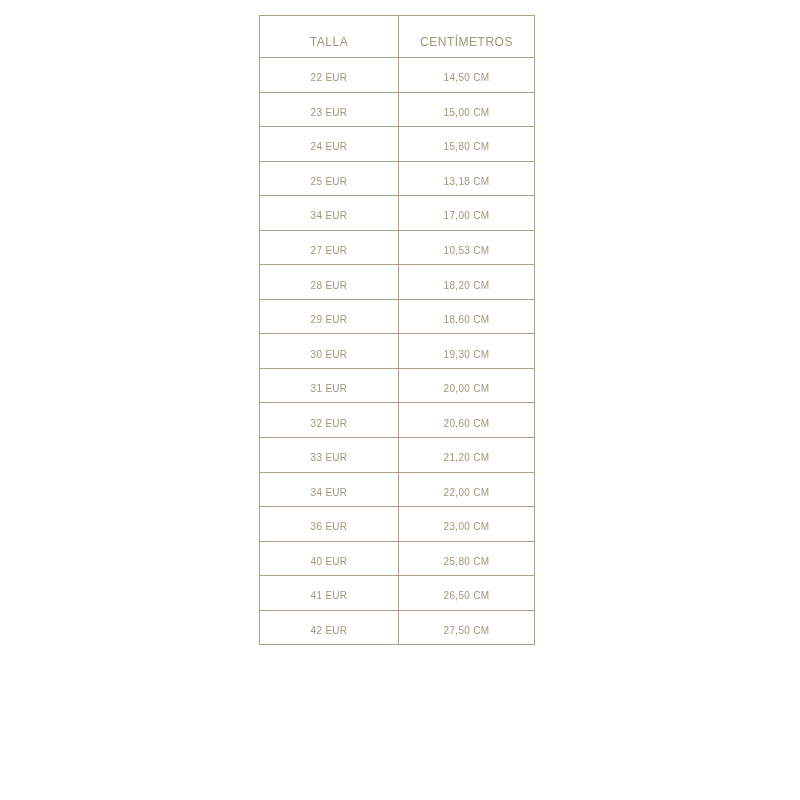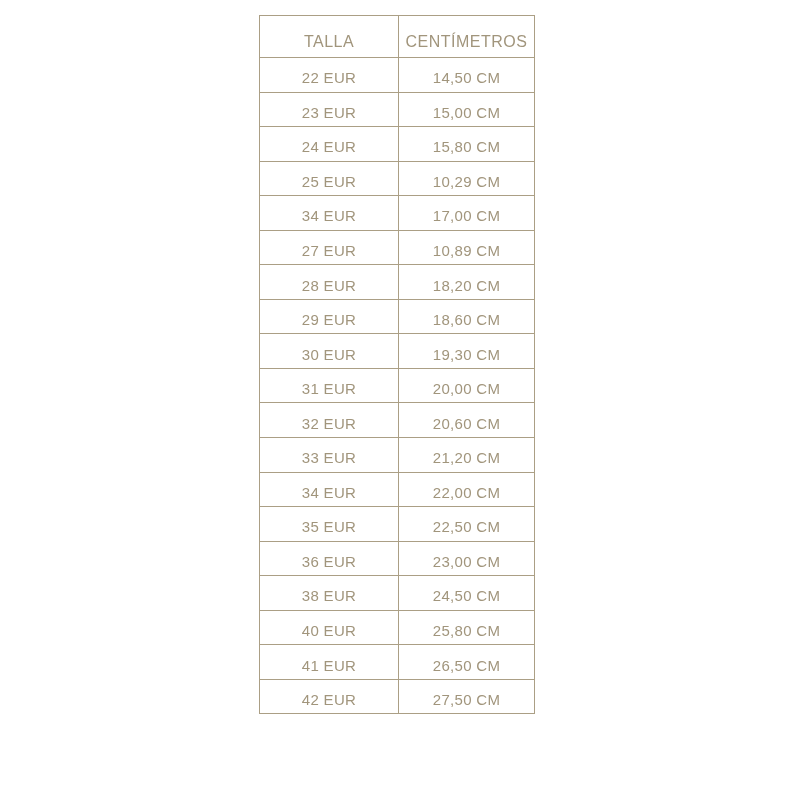--- a/index.html
+++ b/index.html
@@ -32,27 +32,27 @@
     border:1.5px solid var(--border-color);
     background:var(--bg-color);
     text-align:center;
     vertical-align:middle;
     font-weight:400;
     white-space:nowrap;
     overflow:hidden;
   }
   .size-table th{
     height:42px;
-    font-size:16px;
+    font-size:12px;
     letter-spacing:0.5px;
     padding-top:11px;
   }
   .size-table td{
     height:34.55px;
-    font-size:15px;
+    font-size:10px;
     letter-spacing:0.3px;
     padding-top:7px;
   }
   .size-table col.col-talla{width:139px;}
   .size-table col.col-cm{width:136px;}
 </style>
 </head>
 <body>
 
 <table class="size-table">
@@ -74,29 +74,29 @@
       <tr>
         <td>23 EUR</td>
         <td>15,00 CM</td>
       </tr>
       <tr>
         <td>24 EUR</td>
         <td>15,80 CM</td>
       </tr>
       <tr>
         <td>25 EUR</td>
-        <td>10,29 CM</td>
+        <td>13,18 CM</td>
       </tr>
       <tr>
         <td>34 EUR</td>
         <td>17,00 CM</td>
       </tr>
       <tr>
         <td>27 EUR</td>
-        <td>10,89 CM</td>
+        <td>10,53 CM</td>
       </tr>
       <tr>
         <td>28 EUR</td>
         <td>18,20 CM</td>
       </tr>
       <tr>
         <td>29 EUR</td>
         <td>18,60 CM</td>
       </tr>
       <tr>
@@ -113,30 +113,22 @@
       </tr>
       <tr>
         <td>33 EUR</td>
         <td>21,20 CM</td>
       </tr>
       <tr>
         <td>34 EUR</td>
         <td>22,00 CM</td>
       </tr>
       <tr>
-        <td>35 EUR</td>
-        <td>22,50 CM</td>
-      </tr>
-      <tr>
         <td>36 EUR</td>
         <td>23,00 CM</td>
-      </tr>
-      <tr>
-        <td>38 EUR</td>
-        <td>24,50 CM</td>
       </tr>
       <tr>
         <td>40 EUR</td>
         <td>25,80 CM</td>
       </tr>
       <tr>
         <td>41 EUR</td>
         <td>26,50 CM</td>
       </tr>
       <tr>

